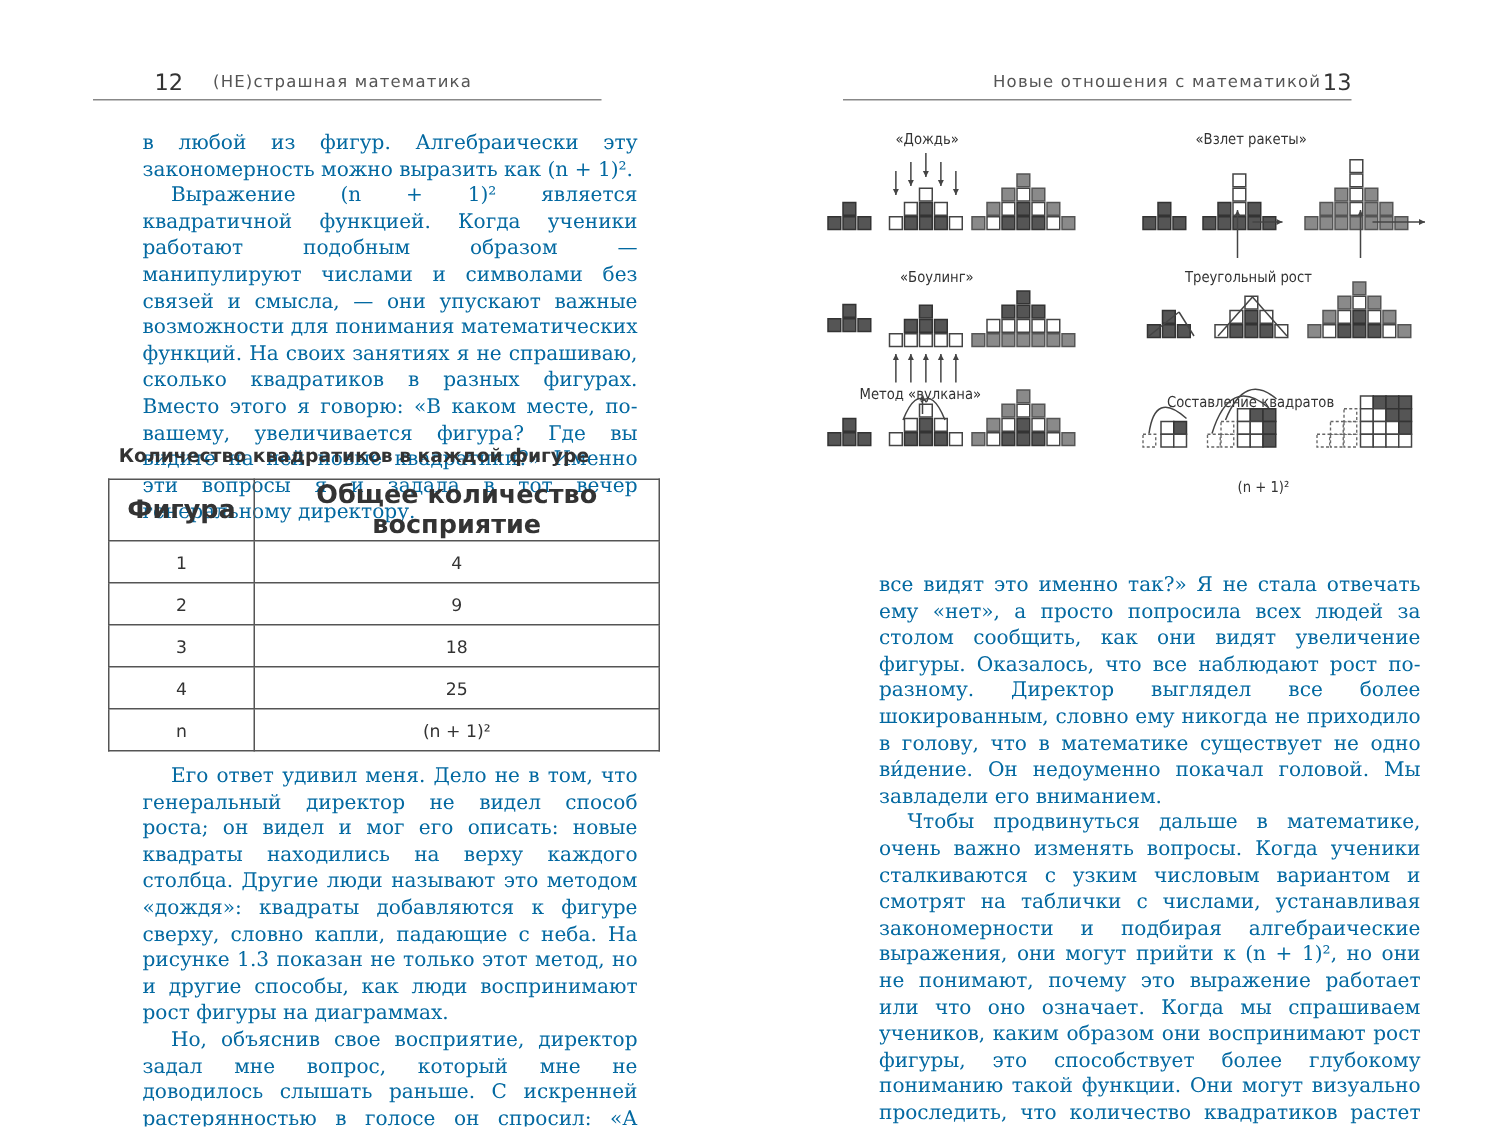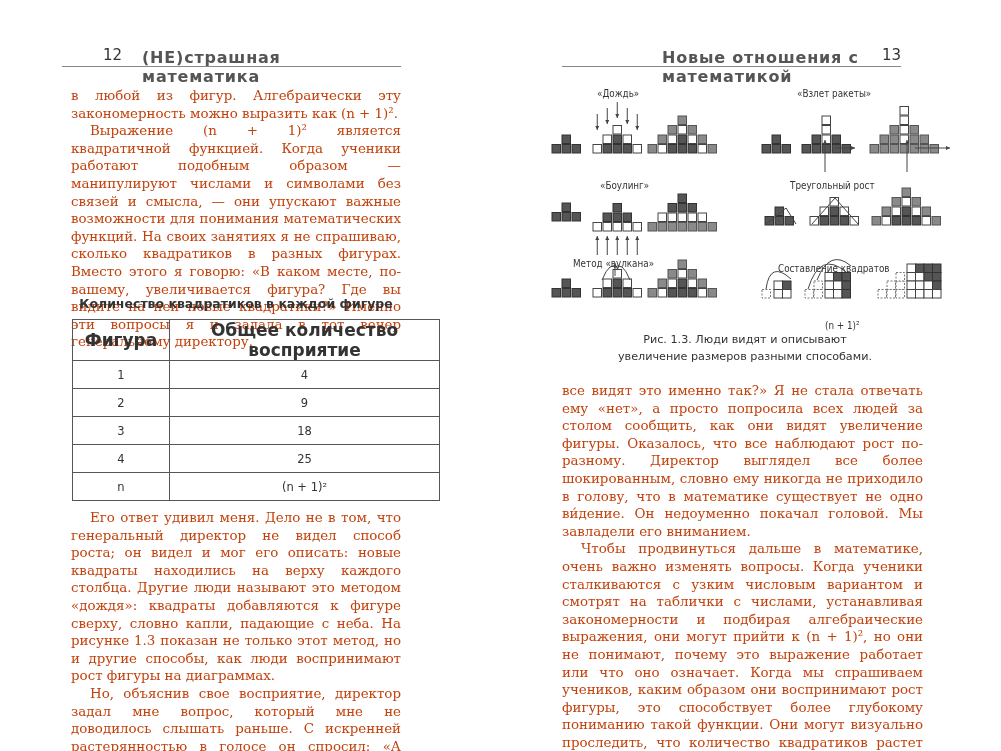--- a/index.html
+++ b/index.html
@@ -6,24 +6,24 @@
   body { width: 1001px; height: 751px; position: relative; overflow: hidden; font-family: "DejaVu Serif", serif; color: #333; }
   .page { position: absolute; top: 0; height: 751px; }
   .page.left { left: 0; width: 500px; }
   .page.right { left: 500px; width: 501px; }
   .running-head { position: absolute; top: 44px; height: 22px; border-bottom: 1px solid #888; font-family: "DejaVu Sans", sans-serif; }
   .left .running-head { left: 62px; width: 339px; }
   .right .running-head { left: 62px; width: 339px; }
   .folio { position: absolute; top: 2px; font-size: 15px; color: #333; }
   .left .folio { left: 0; margin-left: 41px; }
   .right .folio { right: 0; }
-  .rh-title { position: absolute; top: 4px; font-size: 16px; letter-spacing: 0.8px; color: #555; font-weight: bold; }
+  .rh-title { position: absolute; top: 4px; font-size: 11px; letter-spacing: 0.8px; color: #555; }
   .left .rh-title { left: 80px; }
   .right .rh-title { left: 100px; }
-  .text { position: absolute; font-size: 13.4px; line-height: 17.6px; text-align: justify; color: #c2410c; }
+  .text { position: absolute; font-size: 13.4px; line-height: 17.6px; text-align: justify; color: #0369a1; margin-left: 24px; }
   .text p { margin: 0; text-indent: 0; }
   .text p.ind { text-indent: 19px; }
   .left .text.t1 { left: 71px; top: 87px; width: 330px; }
   .left .text.t2 { left: 71px; top: 509px; width: 330px; }
   .right .text.t3 { left: 62px; top: 382px; width: 361px; }
   .table-title { position: absolute; left: 71px; top: 296px; width: 330px; text-align: center; font-family: "DejaVu Sans", sans-serif; font-size: 12.5px; font-weight: bold; color: #333; }
   table.counts { position: absolute; left: 72px; top: 319px; width: 368px; border-collapse: collapse; font-family: "DejaVu Sans", sans-serif; font-size: 11.5px; color: #333; }
   table.counts td, table.counts th { border: 1.5px solid #555; text-align: center; height: 27px; padding: 0; }
   table.counts th { font-weight: bold; font-size: 17px; height: 29px; }
   table.counts td.c1, table.counts th.c1 { width: 96px; }
@@ -325,22 +325,18 @@
         <rect x="375.5" y="201" width="8.5" height="8.5" class="w"></rect>
         <rect x="384" y="201" width="8.5" height="8.5" class="w"></rect>
         <rect x="392.5" y="201" width="8.5" height="8.5" class="d"></rect>
         <rect x="367" y="209.5" width="8.5" height="8.5" class="w"></rect>
         <rect x="375.5" y="209.5" width="8.5" height="8.5" class="w"></rect>
         <rect x="384" y="209.5" width="8.5" height="8.5" class="w"></rect>
         <rect x="392.5" y="209.5" width="8.5" height="8.5" class="w"></rect>
       </svg>
   </div>
 
-  <div class="caption">
-    <div>Рис. 1.3. Люди видят и описывают</div>
-    <div>увеличение размеров разными способами.</div>
-  </div>
 
   <div class="text t3">
     <p>все видят это именно так?» Я не стала отвечать ему «нет», а просто попросила всех людей за столом сообщить, как они видят увеличение фигуры. Оказалось, что все наблюдают рост по-разному. Директор выглядел все более шокированным, словно ему никогда не приходило в голову, что в математике существует не одно ви́дение. Он недоуменно покачал головой. Мы завладели его вниманием.</p>
     <p class="ind">Чтобы продвинуться дальше в математике, очень важно изменять вопросы. Когда ученики сталкиваются с узким числовым вариантом и смотрят на таблички с числами, устанавливая закономерности и подбирая алгебраические выражения, они могут прийти к (n + 1)², но они не понимают, почему это выражение работает или что оно означает. Когда мы спрашиваем учеников, каким образом они воспринимают рост фигуры, это способствует более глубокому пониманию такой функции. Они могут визуально проследить, что количество квадратиков растет как квадрат, который всегда</p>
   </div>
 </div>
 
 </body></html>

